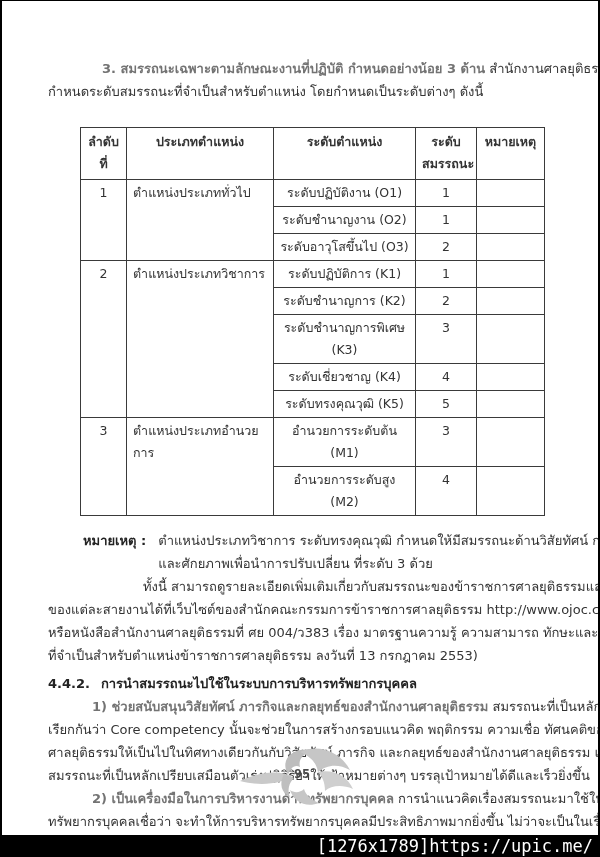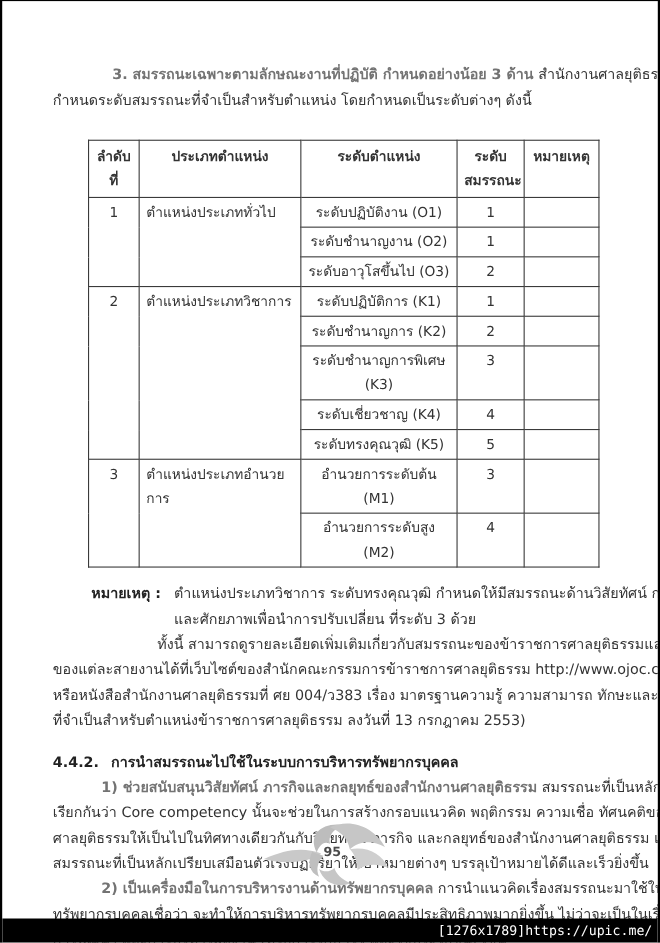--- a/index.html
+++ b/index.html
@@ -47,42 +47,42 @@
 
   
   .note { display: flex; margin: 13px 0 0 35px; }
   .note-label { font-weight: bold; flex: none; color:#222; }
   .note-body { margin-left: 12px; }
 
   
   .indent-detail { padding-left: 95px; }
 
   
-  .heading { margin-top: 15px; font-weight: bold; color:#222; }
+  .heading { margin-top: 5px; font-weight: bold; color:#222; }
   .heading .title { margin-left: 11px; }
   .indent-item { padding-left: 44px; }
 
   
   .footer-logo { position: absolute; left: 236px; top: 744px; width: 124px; height: 66px; }
   .footer-logo svg { position:absolute; left:0; top:0; }
   .page-num {
     position: absolute; left: 50px; top: 22px; width: 28px;
     text-align: center; font-size: 11.5px; font-weight: bold; color: #4a4a4a;
   }
   .book-title {
     position: absolute; right: 43px; top: 768px;
     font-size: 9.5px; color: #9a9a9a; letter-spacing: .2px;
   }
 
   
   .bar {
     position: absolute; left: 0; right: 0; bottom: 0; height: 22px;
     background: #000; color: #fff;
     font-family: "DejaVu Sans Mono", "Liberation Mono", monospace;
-    font-size: 12px; line-height: 22px; text-align: right;
+    font-size: 17px; line-height: 22px; text-align: right;
     padding-right: 5px; box-sizing: border-box;
   }
 </style>
 </head>
 <body>
 
 <div class="page">
   <div class="content">
 
     <div>

